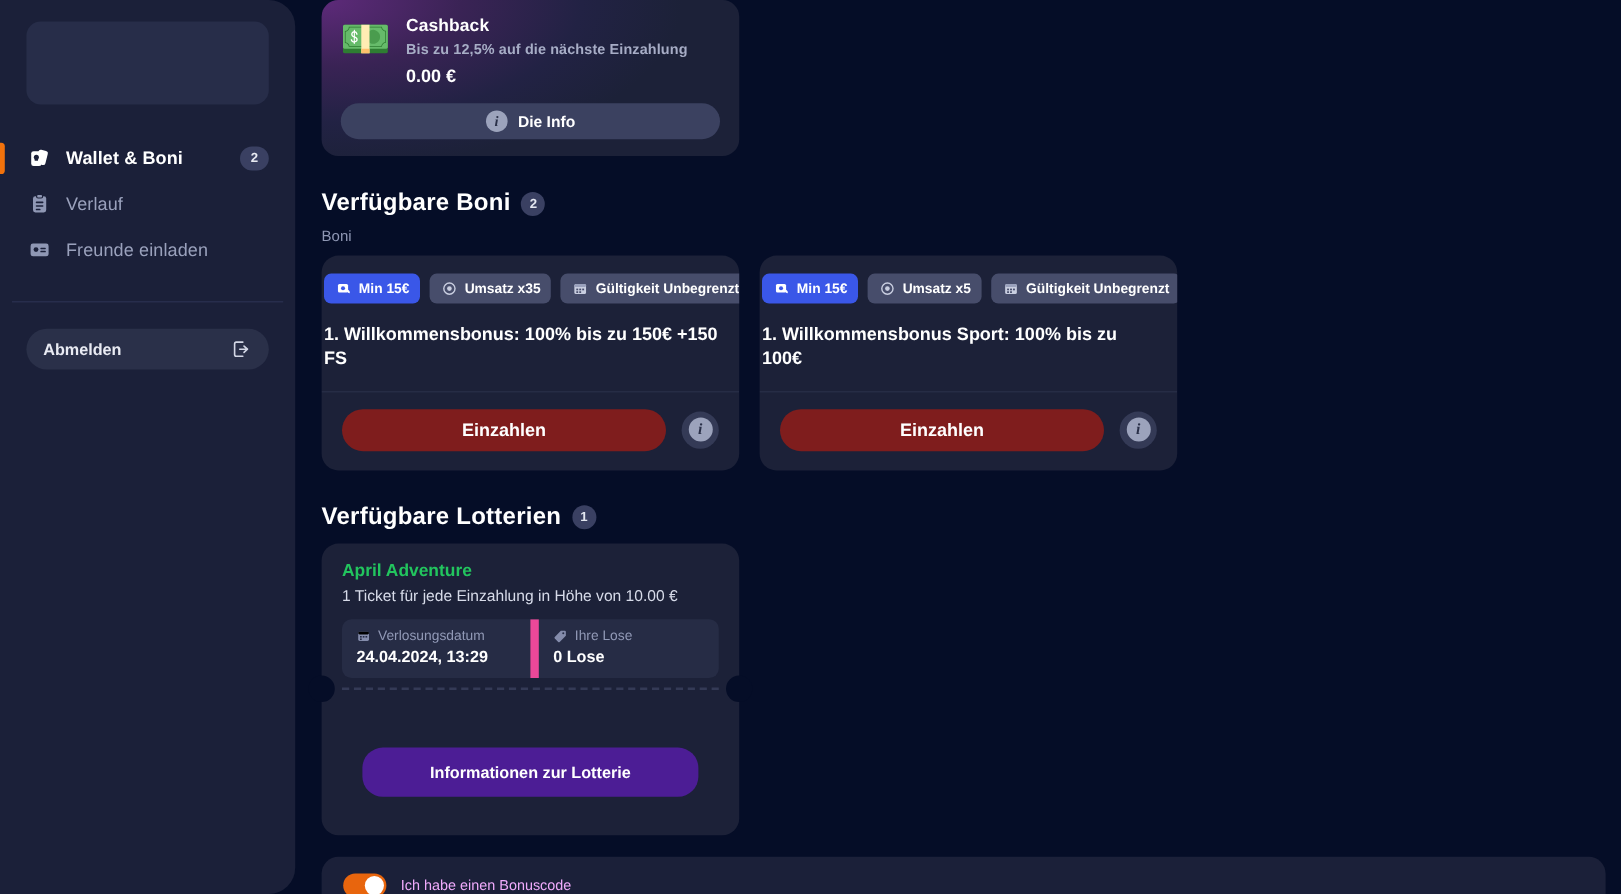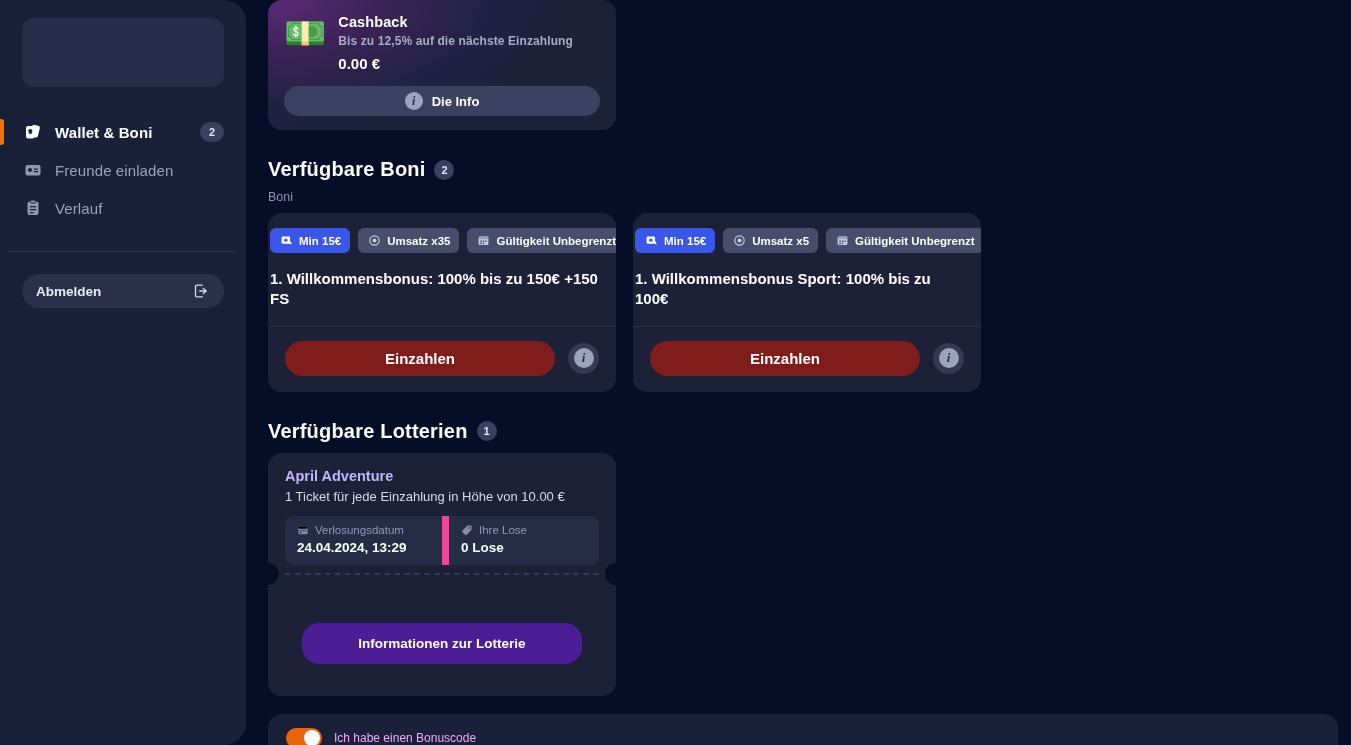--- a/index.html
+++ b/index.html
@@ -183,21 +183,21 @@
 
   
   .lottery-wrap { position: relative; width: 348px; margin-top: 10px; }
   .lottery-card {
     position: relative;
     background: #1C2138;
     border-radius: 14px;
     padding: 15px 17px 16px 17px;
     overflow: hidden;
   }
-  .lot-title { font-size: 14.5px; font-weight: 700; color: #c4b5fd; }
+  .lot-title { font-size: 14.5px; font-weight: 700; color: #22c55e; }
   .lot-desc { font-size: 13px; color: #D7DBE9; margin-top: 5px; }
   .lot-info {
     display: flex; margin-top: 12px;
     background: #262C45; border-radius: 8px; overflow: hidden;
   }
   .lot-cell { flex: 1 1 50%; padding: 8px 12px 10px 12px; }
   .lot-cell + .lot-cell { border-left: 7px solid #ec4899; }
   .lot-cell-head { display: flex; align-items: center; gap: 6px; }
   .lot-cell-label { font-size: 11.5px; color: #9199B6; }
   .lot-cell-value { font-size: 13.5px; font-weight: 700; color: #FFFFFF; margin-top: 4px; }
@@ -272,40 +272,40 @@
             <path d="M5.9 10.4h2.8v1.5H5.9z" fill="#1B2039"></path>
           </svg>
         </span>
         <span class="nav-label">Wallet &amp; Boni</span>
         <span class="nav-badge">2</span>
       </div>
 
       <div class="nav-item">
         <span class="ico">
           <svg width="20" height="20" viewBox="0 0 20 20">
-            <rect x="2.5" y="5" width="15" height="10.5" rx="2" fill="#8F97B4"></rect>
-            <circle cx="7" cy="10" r="2" fill="#1B2039"></circle>
-            <rect x="10.6" y="8.4" width="4.6" height="1.3" rx="0.6" fill="#1B2039"></rect>
-            <rect x="10.6" y="11" width="4.6" height="1.3" rx="0.6" fill="#1B2039"></rect>
-          </svg>
-        </span>
-        <span class="nav-label">Freunde einladen</span>
-      </div>
-
-      <div class="nav-item">
-        <span class="ico">
-          <svg width="20" height="20" viewBox="0 0 20 20">
             <rect x="4.5" y="3.5" width="11" height="13.5" rx="2" fill="#8F97B4"></rect>
             <rect x="7.5" y="2" width="5" height="3" rx="1.2" fill="#8F97B4" stroke="#1B2039" stroke-width="1"></rect>
             <rect x="6.8" y="8" width="6.4" height="1.3" rx="0.6" fill="#1B2039"></rect>
             <rect x="6.8" y="11" width="6.4" height="1.3" rx="0.6" fill="#1B2039"></rect>
             <rect x="6.8" y="14" width="4" height="1.3" rx="0.6" fill="#1B2039"></rect>
           </svg>
         </span>
         <span class="nav-label">Verlauf</span>
+      </div>
+
+      <div class="nav-item">
+        <span class="ico">
+          <svg width="20" height="20" viewBox="0 0 20 20">
+            <rect x="2.5" y="5" width="15" height="10.5" rx="2" fill="#8F97B4"></rect>
+            <circle cx="7" cy="10" r="2" fill="#1B2039"></circle>
+            <rect x="10.6" y="8.4" width="4.6" height="1.3" rx="0.6" fill="#1B2039"></rect>
+            <rect x="10.6" y="11" width="4.6" height="1.3" rx="0.6" fill="#1B2039"></rect>
+          </svg>
+        </span>
+        <span class="nav-label">Freunde einladen</span>
       </div>
 
 
     </nav>
 
     <div class="sidebar-divider"></div>
 
     <div class="logout">
       <span class="logout-label">Abmelden</span>
       <span class="ico">

